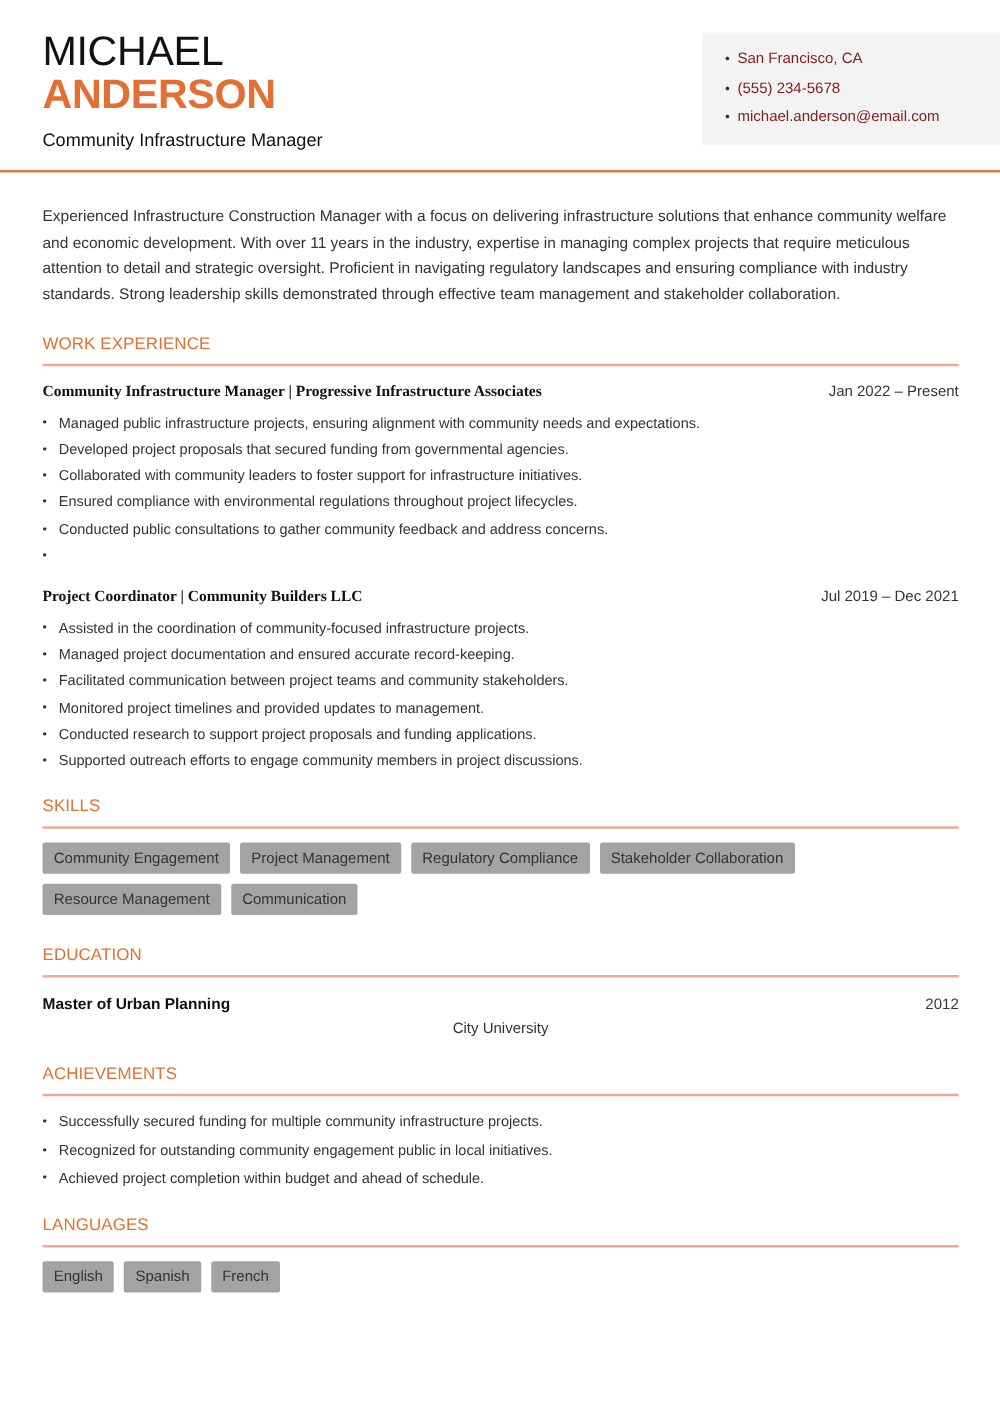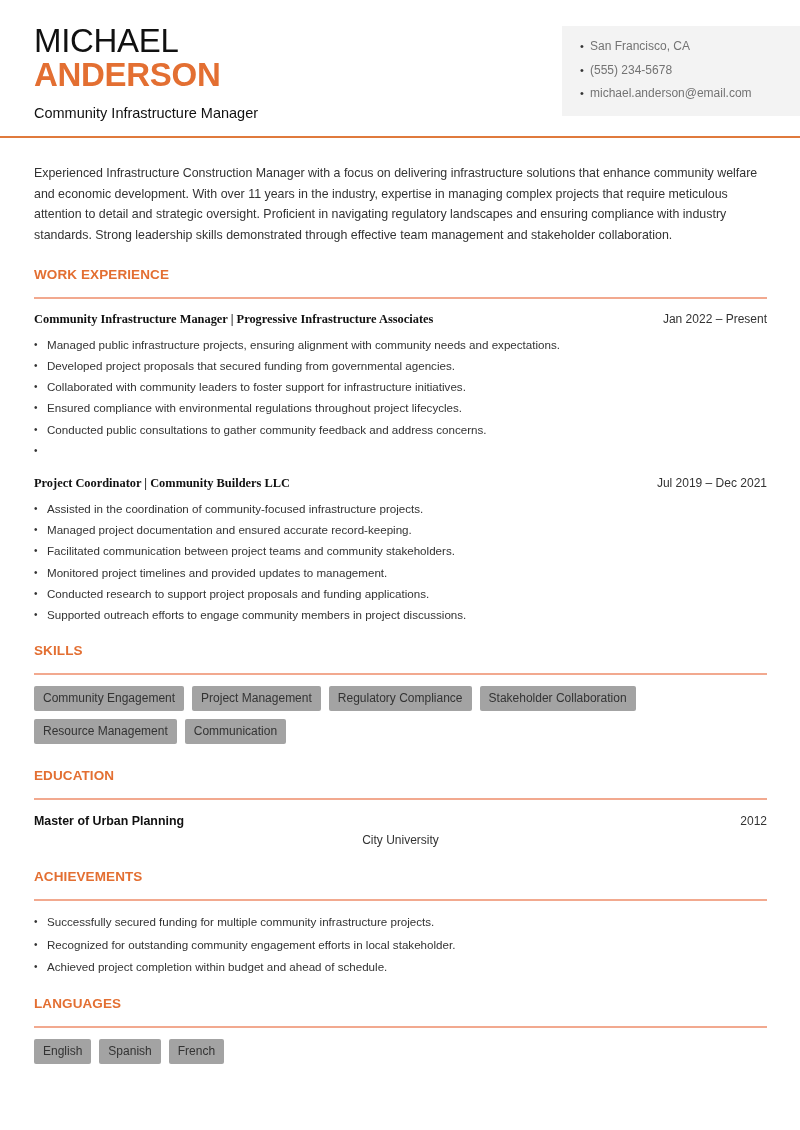--- a/index.html
+++ b/index.html
@@ -6,29 +6,29 @@
     html, body { width: 800px; height: 1130px; background: #ffffff; }
     body { font-family: "Liberation Sans", "DejaVu Sans", sans-serif; color: #333333; position: relative; overflow: hidden; }
 
     .header { position: relative; height: 138px; border-bottom: 2px solid #e07a3c; }
     .name-block { position: absolute; left: 34px; top: 24px; }
     .first-name { font-size: 33px; font-weight: 400; color: #111111; line-height: 34px; letter-spacing: -0.3px; }
     .last-name { font-size: 33px; font-weight: 700; color: #e36f32; line-height: 34px; letter-spacing: -0.3px; }
     .job-title { font-size: 14.5px; color: #111111; margin-top: 13px; }
 
     .contact-box { position: absolute; left: 562px; top: 26px; width: 238px; height: 90px; background: #f3f3f3; padding: 11px 0 0 18px; }
-    .contact-item { font-size: 12px; color: #737373; height: 23.5px; line-height: 18px; display: flex; align-items: flex-start; }
+    .contact-item { font-size: 12px; color: #7f1d1d; height: 23.5px; line-height: 18px; display: flex; align-items: flex-start; }
     .bullet { display: inline-block; width: 10px; flex: none; }
     .bullet::before { content: "•"; font-size: 11px; color: #333; }
 
     .content { position: absolute; left: 34px; top: 163px; width: 733px; }
     .summary { font-size: 12.4px; line-height: 20.7px; color: #333333; }
 
     .section { margin-top: 21px; }
-    .section-title { font-size: 13.5px; font-weight: 700; color: #e36f32; letter-spacing: 0.1px; padding-bottom: 15px; border-bottom: 2px solid #f2a98f; }
+    .section-title { font-size: 13.5px; font-weight: 400; color: #e36f32; letter-spacing: 0.1px; padding-bottom: 9px; border-bottom: 2px solid #f2a98f; }
 
     .job { margin-top: 13px; }
     .job + .job { margin-top: 12px; }
     .job-head { display: flex; justify-content: space-between; align-items: baseline; font-size: 12.4px; height: 18px; }
     .job-role { font-weight: 700; color: #111111; font-family: Liberation Serif, serif; }
     .job-date { color: #333333; font-size: 12px; }
     .bullets { list-style: none; margin-top: 7px; }
     .bullets li { font-size: 11.6px; color: #333333; height: 21.2px; line-height: 16px; display: flex; }
     .bullets li .dot { width: 13px; flex: none; font-size: 10px; }
 
@@ -163,21 +163,21 @@
 
   <div class="section" style="margin-top:22px">
     <div class="section-title">ACHIEVEMENTS</div>
     <ul class="bullets" style="margin-top:13px">
       <li style="height:22.5px">
           <span class="dot">•</span>
           <span>Successfully secured funding for multiple community infrastructure projects.</span>
         </li>
       <li style="height:22.5px">
           <span class="dot">•</span>
-          <span>Recognized for outstanding community engagement efforts in local stakeholder.</span>
+          <span>Recognized for outstanding community engagement public in local initiatives.</span>
         </li>
       <li style="height:22.5px">
           <span class="dot">•</span>
           <span>Achieved project completion within budget and ahead of schedule.</span>
         </li>
     </ul>
   </div>
 
   <div class="section" style="margin-top:14px">
     <div class="section-title">LANGUAGES</div>

